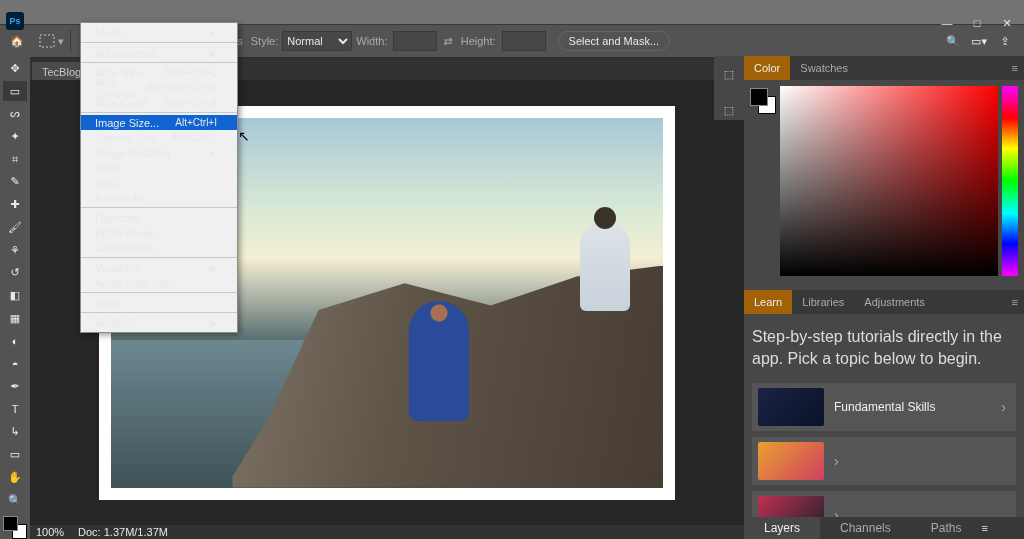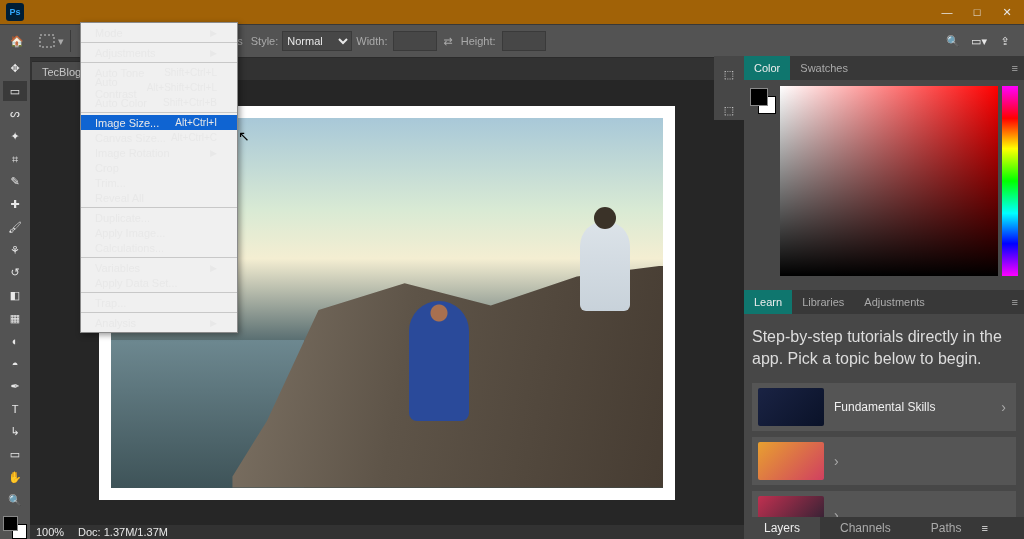--- a/index.html
+++ b/index.html
@@ -1,17 +1,17 @@
 <!DOCTYPE html>
 <html><head>
 <meta charset="utf-8">
 <style>
 *{margin:0;padding:0;box-sizing:border-box;font-family:"Segoe UI",Tahoma,sans-serif;font-size:11px;color:#e8e8e8;user-select:none}
 body{background:#323232;width:1024px;height:539px;overflow:hidden;position:relative}
-.menubar{height:22px;background:#a16207;display:flex;align-items:center;padding:12px 2px}
+.menubar{height:22px;background:#737373;display:flex;align-items:flex-start;padding:12px 2px}
 .menubar .ps-logo{width:18px;height:18px;background:#001e36;border-radius:3px;margin:0 6px 0 4px;display:flex;align-items:center;justify-content:center;color:#31a8ff;font-size:9px;font-weight:bold}
 .menubar .menu-item{padding:0 8px;height:22px;line-height:22px;cursor:default}
 .menubar .menu-item.open{background:#0f64d2}
 .winctrl{margin-left:auto;display:flex}
 .winctrl span{width:30px;text-align:center;line-height:22px;font-size:11px}
 .toolbar{height:34px;background:#535353;display:flex;align-items:center;padding:0 6px;border-top:1px solid #383838;border-bottom:1px solid #2b2b2b}
 .toolbar .home-icon{width:22px;height:22px;display:flex;align-items:center;justify-content:center;margin-right:6px}
 .toolbar .icon-btn{width:24px;height:24px;display:flex;align-items:center;justify-content:center;margin:0 1px;border-radius:2px}
 .toolbar .sep{width:1px;height:22px;background:#3a3a3a;margin:0 6px}
 .toolbar .label{color:#aaa;margin:0 4px}
@@ -30,21 +30,21 @@
 .sun{position:absolute;left:14%;top:38%;width:28px;height:28px;border-radius:50%;background:radial-gradient(circle,#fffef4 40%,rgba(255,255,240,0)70%)}
 .rock{position:absolute;right:0;bottom:0;width:78%;height:60%;background:linear-gradient(100deg,#7d7264 0%,#5e5448 40%,#463c32 100%);clip-path:polygon(20% 20%,40% 8%,60% 18%,80% 5%,100% 0%,100% 100%,0% 100%,0% 95%,8% 70%)}
 .sea{position:absolute;left:0;bottom:0;width:35%;height:40%;background:linear-gradient(180deg,#6d8890,#3e5358)}
 .person1{position:absolute;left:54%;bottom:18%;width:60px;height:120px;background:radial-gradient(circle at 50% 10%,#a87050 8px,transparent 9px),linear-gradient(#2a4a9a,#2a4a9a);border-radius:30px 30px 8px 8px}
 .person2{position:absolute;right:6%;top:28%;width:50px;height:90px;background:linear-gradient(#dce3e9,#c8d2da);border-radius:25px 25px 6px 6px}
 .person2::before{content:'';position:absolute;top:-14px;left:14px;width:22px;height:22px;border-radius:50%;background:#3a3228}
 .statusbar{position:absolute;bottom:0;left:30px;right:280px;height:14px;background:#323232;color:#888;font-size:10px;padding-left:6px;line-height:14px}
 .right-panels{position:absolute;top:56px;right:0;width:280px;bottom:0;background:#474747;display:flex;flex-direction:column}
 .panel-tabs{height:24px;background:#383838;display:flex;align-items:center}
 .panel-tabs .tab{padding:0 10px;height:24px;line-height:24px;color:#aaa}
-.panel-tabs .tab.active{background:#0f766e;color:#eee}
+.panel-tabs .tab.active{background:#a16207;color:#eee}
 .panel-tabs .menu-icon{margin-left:auto;margin-right:6px;color:#aaa}
 .color-panel{height:210px;background:#474747;padding:6px;display:flex;gap:4px}
 .color-swatch{width:26px;height:26px;position:relative;margin-top:2px}
 .color-swatch .bg{position:absolute;right:0;bottom:0;width:18px;height:18px;background:#fff;border:1px solid #000}
 .color-swatch .fg{position:absolute;left:0;top:0;width:18px;height:18px;background:#000;border:1px solid #888}
 .color-field{flex:1;height:190px;background:linear-gradient(to top,#000,transparent),linear-gradient(to right,#fff,#ff0000)}
 .hue-strip{width:16px;height:190px;background:linear-gradient(to bottom,#f0f 0%,#f00 17%,#ff0 33%,#0f0 50%,#0ff 67%,#00f 83%,#f0f 100%)}
 .learn-panel{background:#474747;padding:12px 8px 8px;flex:1;overflow:hidden}
 .learn-panel h2{font-size:14px;font-weight:normal;text-align:center;margin-bottom:8px;color:#f2f2f2}
 .learn-panel p{font-size:16px;text-align:left;color:#ddd;margin-bottom:12px;line-height:1.4}
@@ -95,20 +95,21 @@
   <div class="icon-btn">▫</div>
   <div class="sep"></div>
   <span class="label">Anti-alias</span>
   <span class="label">Style:</span>
   <select><option>Normal</option></select>
   <span class="label">Width:</span>
   <input class="num-input" style="">
   <span class="label">⇄</span>
   <span class="label">Height:</span>
   <input class="num-input" style="">
+  <button class="mask-btn">Select and Mask...</button>
   <div class="right-tools">
     <div class="icon-btn">🔍</div>
     <div class="icon-btn">▭▾</div>
     <div class="icon-btn">⇪</div>
   </div>
 </div>
 
 <div class="doc-tab-bar">
   <div class="doc-tab">TecBlogger</div>
 </div>

